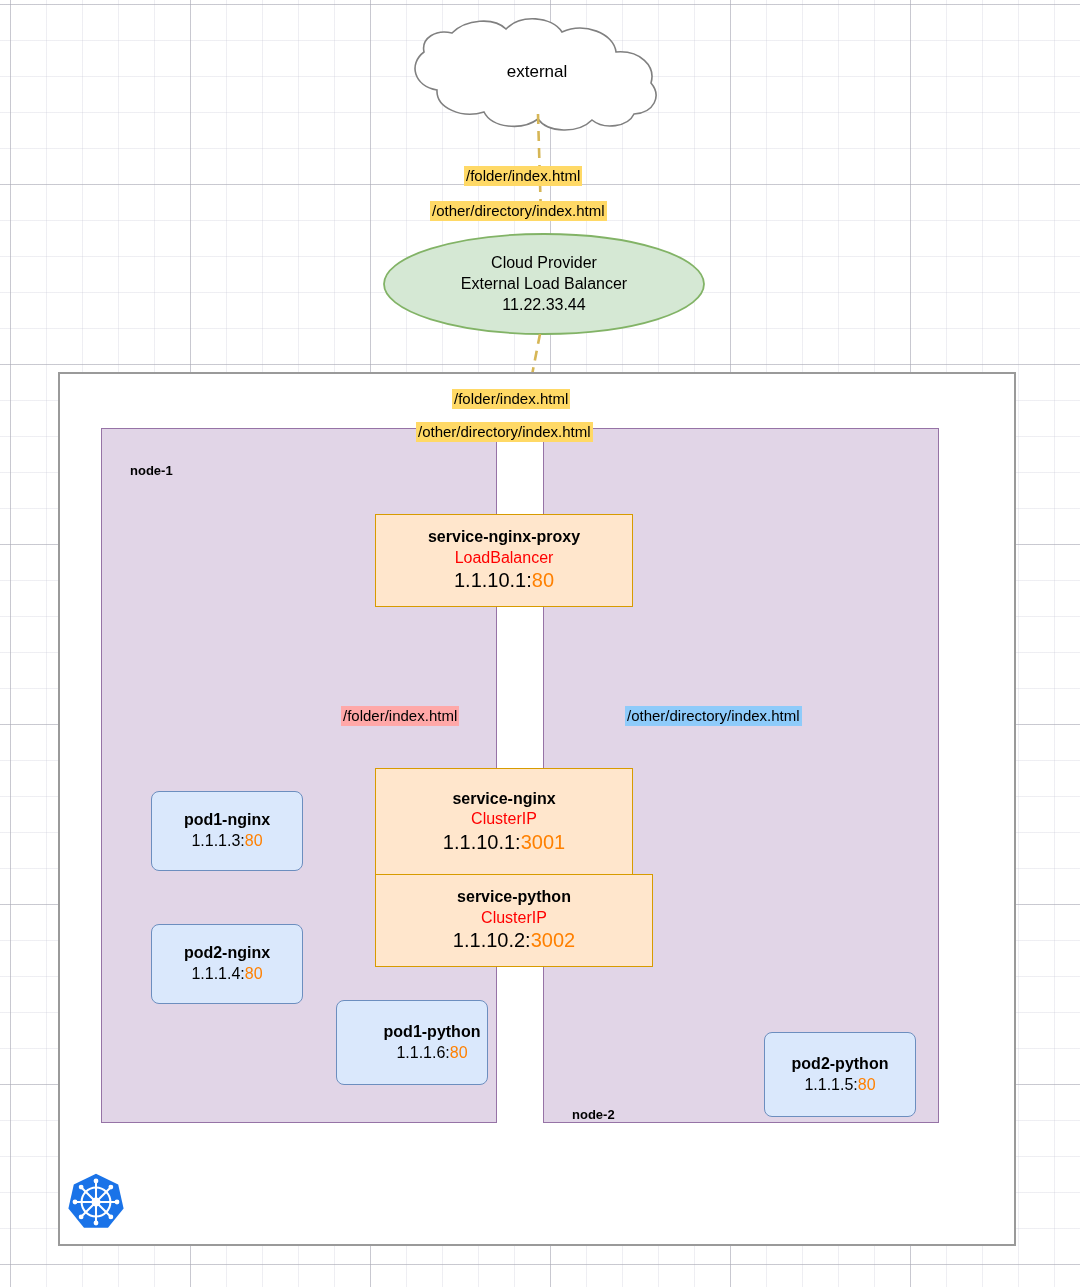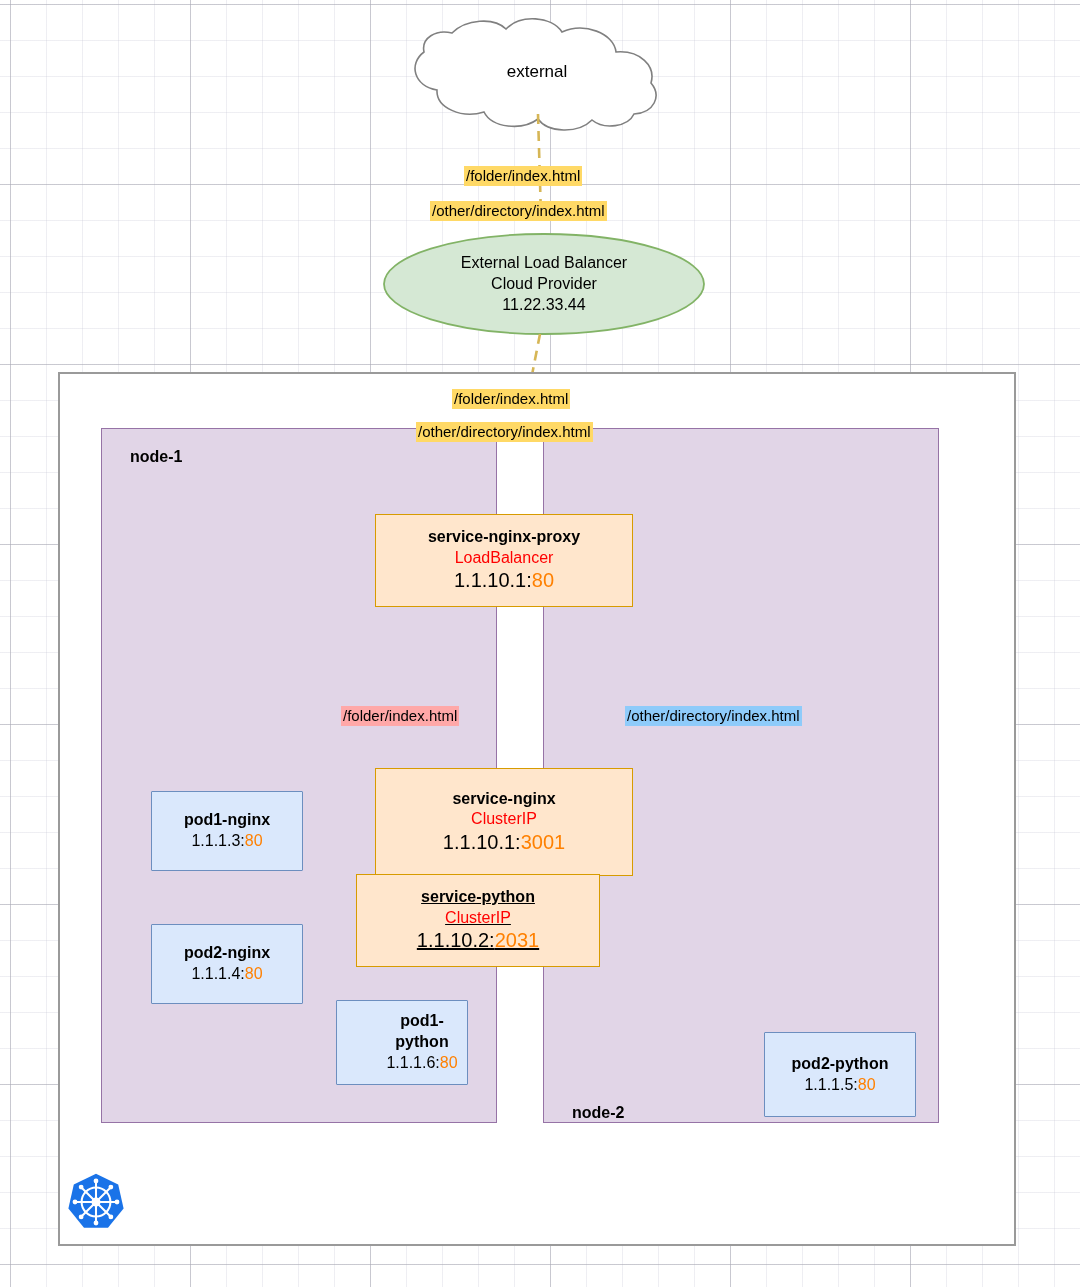--- a/index.html
+++ b/index.html
@@ -48,24 +48,24 @@
     background: #ffffff;
     border: 2px solid #9a9a9a;
   }
   .node-box {
     background: #e1d5e7;
     border: 1.5px solid #9673a6;
     align-items: flex-start;
     justify-content: flex-start;
   }
   .node-box .group-label {
-    font-size: 16px;
+    font-size: 13px;
     font-weight: bold;
     color: #000000;
-    margin: 19px 0 0 28px;
+    margin: 34px 0 0 28px;
   }
   
   .service-box {
     background: #ffe6cc;
     border: 1.5px solid #d79b00;
     line-height: 1.28;
   }
   .service-box .title {
     font-size: 16px;
     font-weight: bold;
@@ -77,21 +77,21 @@
   }
   .service-box .addr {
     font-size: 20px;
     color: #000000;
   }
   .service-box .addr .port { color: #ff8000; }
   
   .pod-box {
     background: #dae8fc;
     border: 1.5px solid #6c8ebf;
-    border-radius: 1px;
+    border-radius: 8px;
     line-height: 1.3;
   }
   .pod-box .title {
     font-size: 16px;
     font-weight: bold;
     color: #000000;
   }
   .pod-box .addr {
     font-size: 16px;
     color: #000000;
@@ -176,22 +176,22 @@
     <path d="M 375 857 L 311 953" fill="none" stroke="#a50040" stroke-width="3.2" stroke-dasharray="11,8" marker-end="url(#arrCrimson)"></path>
 
     <path d="M 568 966 L 500 1030" fill="none" stroke="#1111ee" stroke-width="3.4" stroke-dasharray="12,9" marker-end="url(#arrBlue)"></path>
 
     <path d="M 568 966 L 760 1023" fill="none" stroke="#1111ee" stroke-width="3.4" stroke-dasharray="12,9" marker-end="url(#arrBlue)"></path>
   </svg>
 
   <div class="cloud-label" style="left:452px; top:62px; width:170px;">external</div>
 
   <div class="lb-label" style="left:394px; top:252px; width:300px;">
+    <div>Cloud Provider</div>
     <div>External Load Balancer</div>
-    <div>Cloud Provider</div>
     <div>11.22.33.44</div>
   </div>
 
   <div class="node cluster-box" style="left:58px; top:372px; width:958px; height:874px;"></div>
 
   <div class="node node-box" style="left:101px; top:428px; width:396px; height:695px;">
     <span class="group-label">node-1</span>
   </div>
   <div class="node node-box" style="left:543px; top:428px; width:396px; height:695px;justify-content:flex-end;">
     <span class="group-label">node-2</span>
@@ -202,37 +202,37 @@
     <div class="stype">LoadBalancer</div>
     <div class="addr"><span>1.1.10.1:</span><span class="port">80</span></div>
   </div>
 
   <div class="node service-box" style="left:375px; top:768px; width:258px; height:108px;">
     <div class="title">service-nginx</div>
     <div class="stype">ClusterIP</div>
     <div class="addr"><span>1.1.10.1:</span><span class="port">3001</span></div>
   </div>
 
-  <div class="node service-box" style="left:356px; top:874px; width:244px; height:93px;text-decoration:underline;">
+  <div class="node service-box" style="left:375px; top:874px; width:278px; height:93px;">
     <div class="title">service-python</div>
     <div class="stype">ClusterIP</div>
-    <div class="addr"><span>1.1.10.2:</span><span class="port">2031</span></div>
+    <div class="addr"><span>1.1.10.2:</span><span class="port">3002</span></div>
   </div>
 
   <div class="node pod-box" style="left:151px; top:791px; width:152px; height:80px;">
     <div class="title">pod1-nginx</div>
     <div class="addr"><span>1.1.1.3:</span><span class="port">80</span></div>
   </div>
 
   <div class="node pod-box" style="left:151px; top:924px; width:152px; height:80px;">
     <div class="title">pod2-nginx</div>
     <div class="addr"><span>1.1.1.4:</span><span class="port">80</span></div>
   </div>
 
-  <div class="node pod-box" style="left:336px; top:1000px; width:132px; height:85px;padding-left:40px;">
+  <div class="node pod-box" style="left:336px; top:1000px; width:152px; height:85px;padding-left:40px;">
     <div class="title">pod1-python</div>
     <div class="addr"><span>1.1.1.6:</span><span class="port">80</span></div>
   </div>
 
   <div class="node pod-box" style="left:764px; top:1032px; width:152px; height:85px;">
     <div class="title">pod2-python</div>
     <div class="addr"><span>1.1.1.5:</span><span class="port">80</span></div>
   </div>
 
   <div class="edge-label lbl-yellow" style="left:464px; top:142px;">/folder/index.html</div>

